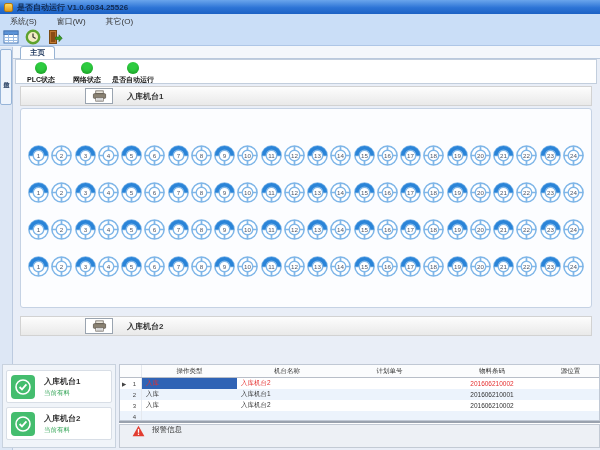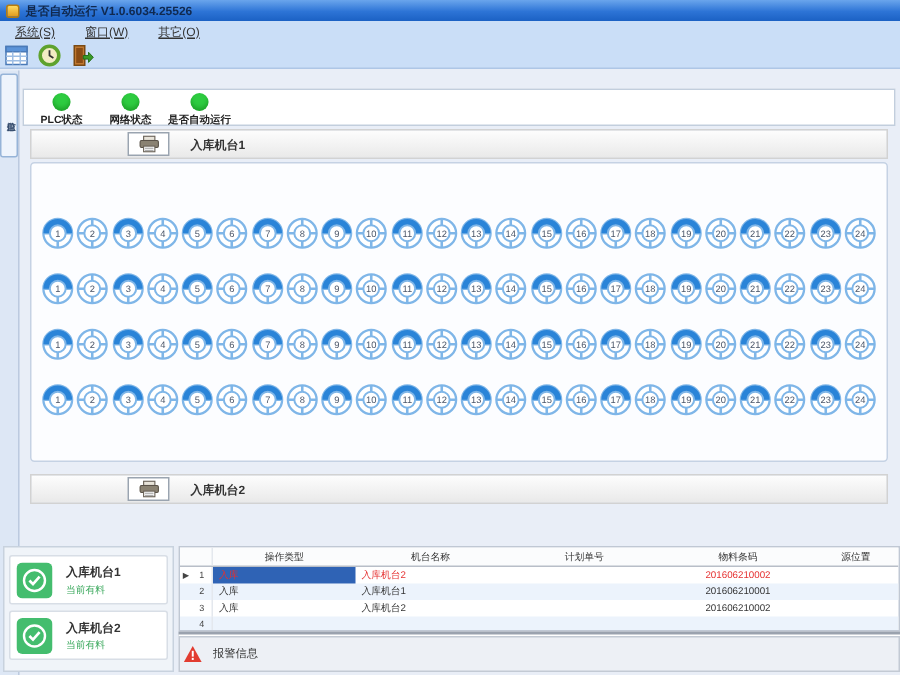--- a/index.html
+++ b/index.html
@@ -7,21 +7,21 @@
        font-family:"Liberation Sans","DejaVu Sans",sans-serif;}
   
   .titlebar{position:absolute;left:0;top:0;width:600px;height:14px;box-sizing:border-box;
     background:linear-gradient(#6aa5ec,#2d74d6 55%,#1b61c4);display:flex;align-items:center;padding:0 4px;}
   .title-icon{width:9px;height:9px;border-radius:2px;margin-right:4px;
     background:linear-gradient(#ffd95e,#e09a1e);border:1px solid #b57b10;box-sizing:border-box;}
   .title-text{font-size:8px;color:#10294f;font-weight:bold;white-space:nowrap;}
   
   .menubar{position:absolute;left:0;top:14px;width:600px;height:14px;background:#cadef7;
     display:flex;align-items:center;font-size:8px;color:#333;}
-  .menu-item{padding:0 10px;text-decoration:underline;}
+  .menu-item{padding:0 10px;}
   .toolbar{position:absolute;left:0;top:28px;width:600px;height:18px;background:#cadef7;
     border-bottom:1px solid #aec6e6;display:flex;align-items:center;gap:6px;padding-left:3px;box-sizing:border-box;}
   .tool-btn{width:16px;height:16px;display:flex;align-items:center;justify-content:center;}
   
   .side-strip{position:absolute;left:0;top:47px;width:13px;height:403px;background:#dde7f5;border-right:1px solid #bccadf;box-sizing:border-box;}
   .side-tab{position:absolute;left:0px;top:2px;width:10px;height:54px;background:#eef4fc;
     border:1px solid #96b4d8;border-radius:2px;writing-mode:vertical-rl;font-size:6px;color:#334a6b;
     display:flex;align-items:center;justify-content:center;overflow:hidden;}
   
   .tabrow{position:absolute;left:13px;top:46px;width:587px;height:12px;background:#f4f7fb;border-bottom:1px solid #bac9dd;}
@@ -65,21 +65,21 @@
   .t-row{display:flex;height:11px;align-items:stretch;}
   .t-row.alt{background:#ecf3fc;}
   .t-cell{font-size:6.5px;display:flex;align-items:center;padding-left:4px;box-sizing:border-box;
     white-space:nowrap;overflow:hidden;}
   .t-cell.center{justify-content:center;padding-left:0;}
   .w0{width:95px;flex:0 0 95px;} .w1{width:100px;flex:0 0 100px;} .w2{width:105px;flex:0 0 105px;}
   .w3{width:100px;flex:0 0 100px;} .w4{width:57px;flex:0 0 57px;}
   
   .h-sep{position:absolute;left:119px;top:421px;width:481px;height:2px;background:#9aa2ae;border-bottom:1px solid #fff;}
   .alert-bar{position:absolute;left:119px;top:424px;width:481px;height:24px;background:#edf0f5;
-    border:1px solid #c3cad4;box-sizing:border-box;display:flex;align-items:center;padding-left:2px;}
+    border:1px solid #c3cad4;box-sizing:border-box;display:flex;padding-left:12px;}
   .alert-label{font-size:7.5px;color:#333;margin-left:7px;}
 </style>
 </head>
 <body>
 
 <div class="app">
 
   <div class="titlebar">
     <div class="title-icon"></div>
     <div class="title-text">是否自动运行 V1.0.6034.25526</div>
@@ -111,20 +111,23 @@
         <rect x="3.8" y="3" width="4.4" height="10" fill="#8a4c14"></rect>
         <path d="M8.5 8 h3.5 v-2.2 l3.2 3.4 -3.2 3.4 v-2.2 h-3.5 z" fill="#3a9a28" stroke="#1d6a12" stroke-width="0.6"></path>
       </svg>
     </div>
   </div>
 
   <div class="side-strip">
     <div class="side-tab">监控信息</div>
   </div>
 
+  <div class="tabrow">
+    <div class="tab">主页</div>
+  </div>
 
   <div class="status-panel">
       <div class="status-item">
         <span class="status-dot" style="background: rgb(46, 204, 64);"></span>
         <span class="status-label">PLC状态</span>
       </div>
       <div class="status-item">
         <span class="status-dot" style="background: rgb(46, 204, 64);"></span>
         <span class="status-label">网络状态</span>
       </div>

